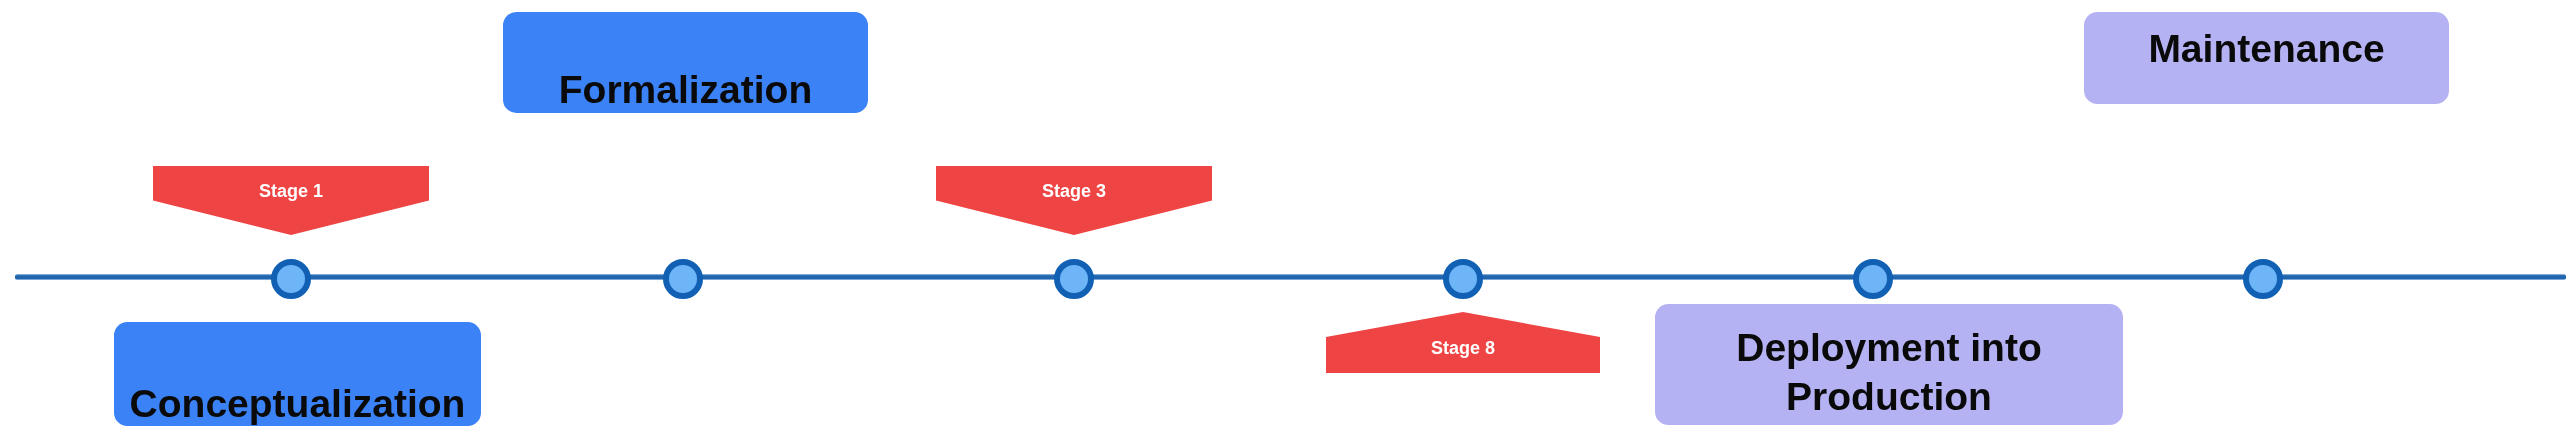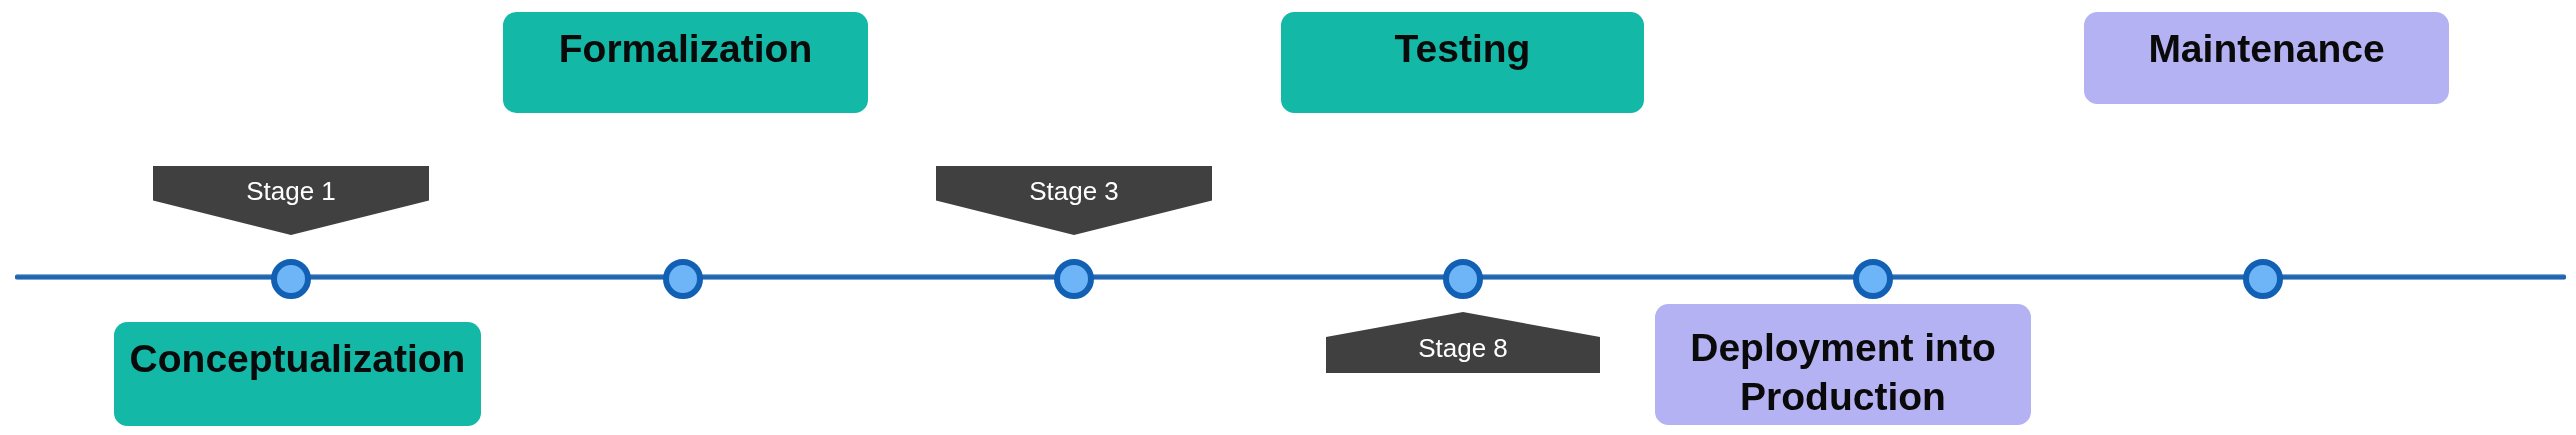--- a/index.html
+++ b/index.html
@@ -39,24 +39,24 @@
   .node.n1 { left: 271px; }
   .node.n2 { left: 663px; }
   .node.n3 { left: 1054px; }
   .node.n4 { left: 1443px; }
   .node.n5 { left: 1853px; }
   .node.n6 { left: 2243px; }
 
   
   .banner {
     position: absolute;
-    background: #404040;
+    background: #ef4444;
     color: #ffffff;
-    font-size: 26px;
-    font-weight: 400;
+    font-size: 18px;
+    font-weight: 700;
     text-align: center;
   }
   .banner .banner-label {
     position: absolute;
     left: 0;
     width: 100%;
     display: flex;
     align-items: center;
     justify-content: center;
   }
@@ -92,28 +92,28 @@
     color: #0a0a0a;
     font-size: 39px;
     font-weight: 700;
     line-height: 1.14;
     display: flex;
     justify-content: center;
     align-items: flex-start;
     text-align: center;
     padding-top: 15px;
   }
-  .phase.light  { background: #14b8a6; }
+  .phase.light  { background: #3b82f6; align-items: flex-end; }
   .phase.purple { background: #b5b2f3; }
 
   .phase.conceptualization { left: 114px;  top: 322px; width: 367px; height: 104px; }
   .phase.formalization     { left: 503px;  top: 11.6px;  width: 365px; height: 101px; }
   .phase.development       { left: 888px; top: 322px; width: 368px; height: 101px; }
   .phase.testing           { left: 1281px; top: 11.6px;  width: 363px; height: 101px; }
-  .phase.deployment        { left: 1655px; top: 304px; width: 376px; height: 121px;
+  .phase.deployment        { left: 1655px; top: 304px; width: 468px; height: 121px;
                              align-items: center; padding-top: 16px; line-height: 1.25; }
   .phase.maintenance       { left: 2084px; top: 11.6px;  width: 365px; height: 92px; }
 </style>
 </head>
 <body>
 
 <div class="canvas">
 
   <div class="tl-line"></div>
 
@@ -133,23 +133,20 @@
   <div class="banner up s4">
     <span class="banner-label">Stage 8</span>
   </div>
 
   <div class="phase light conceptualization">
     <span>Conceptualization</span>
   </div>
   <div class="phase light formalization">
     <span>Formalization</span>
   </div>
-  <div class="phase light testing">
-    <span>Testing</span>
-  </div>
   <div class="phase purple deployment">
     <span>Deployment into Production</span>
   </div>
   <div class="phase purple maintenance">
     <span>Maintenance</span>
   </div>
 
 </div>
 
 

